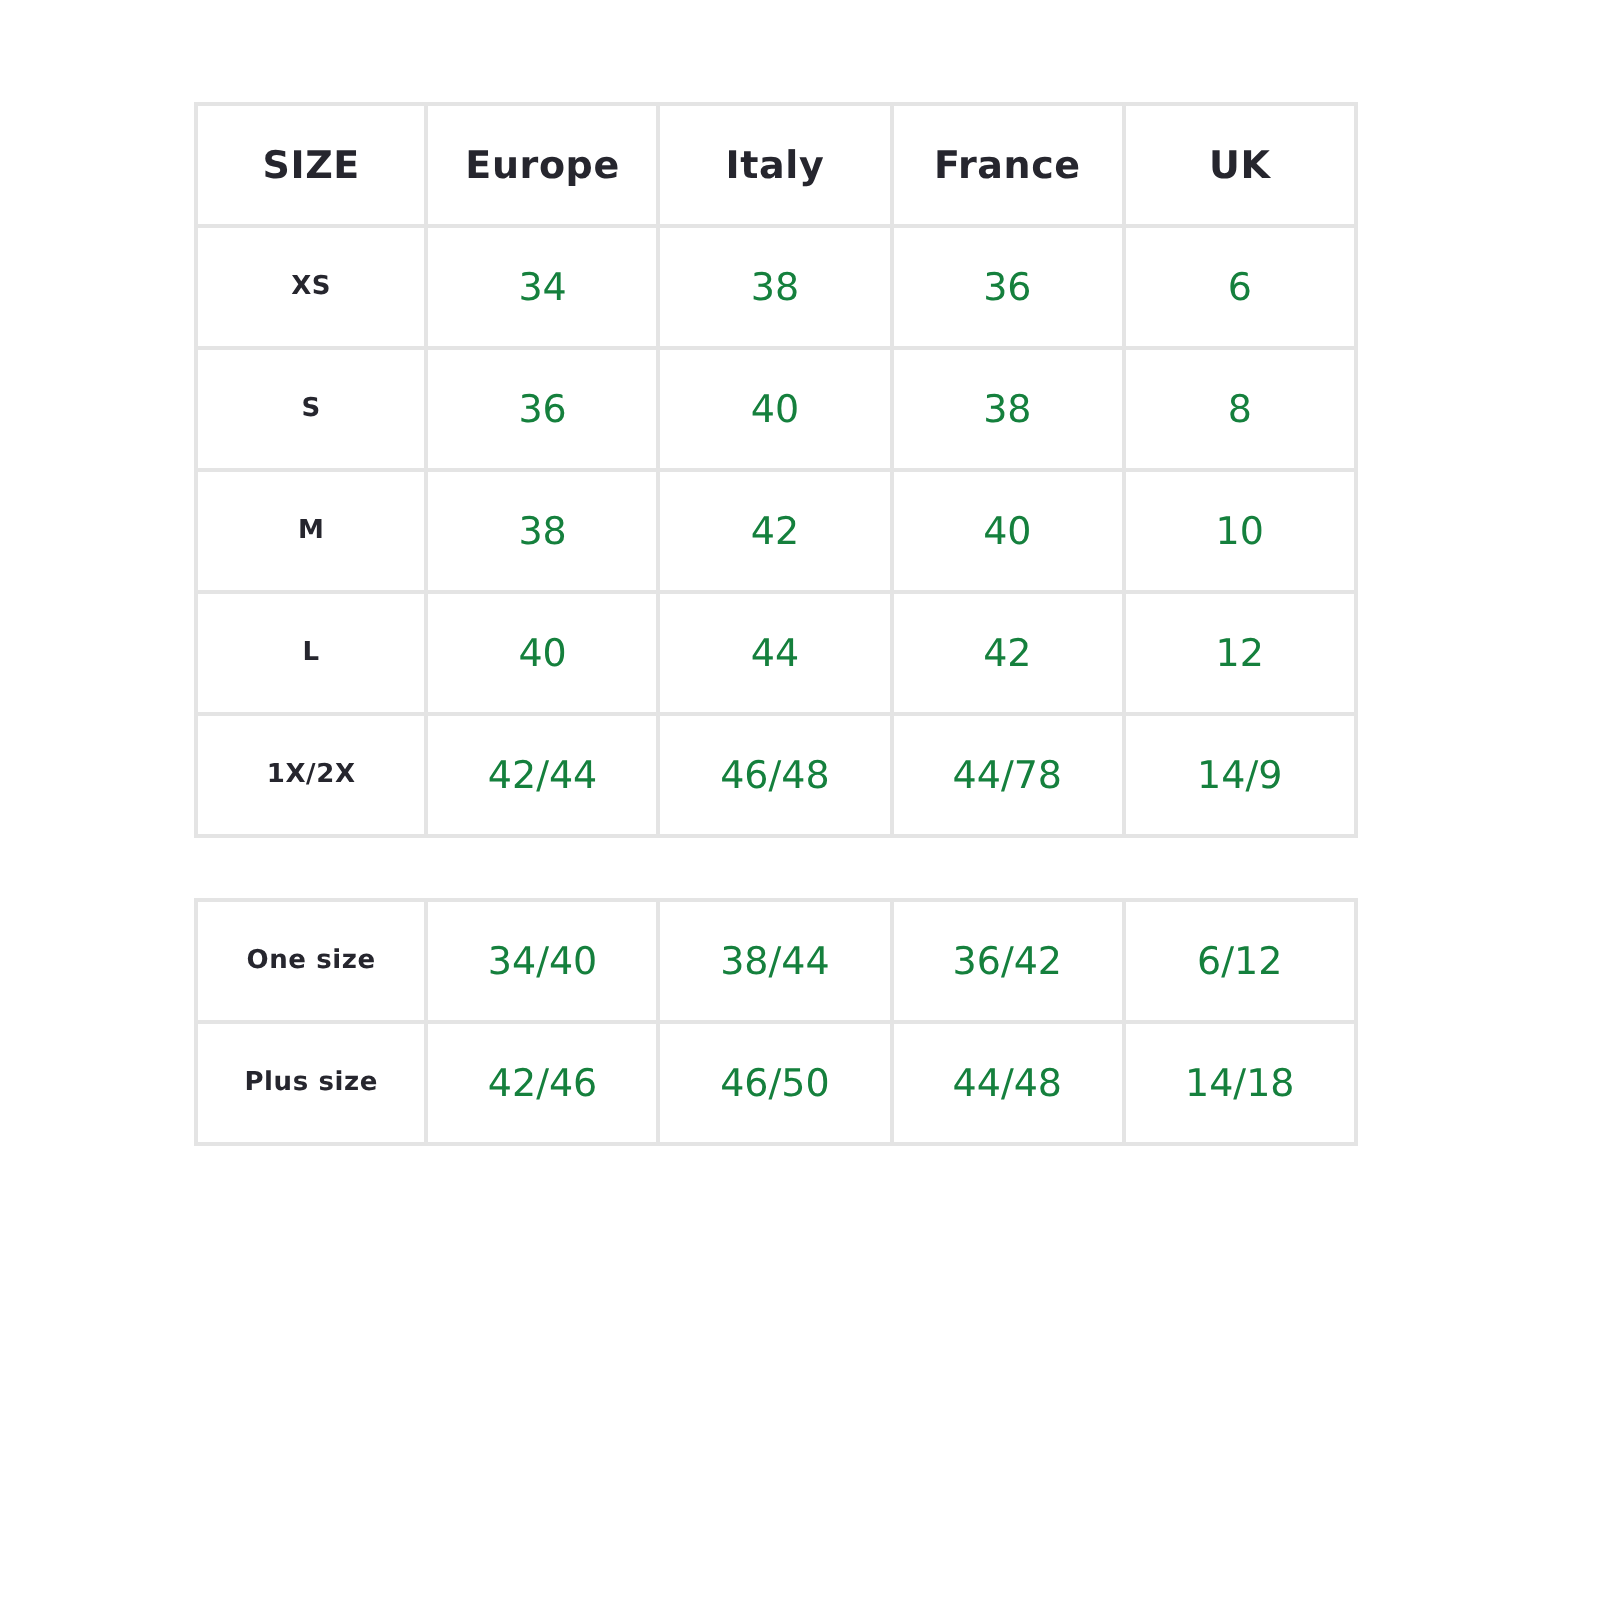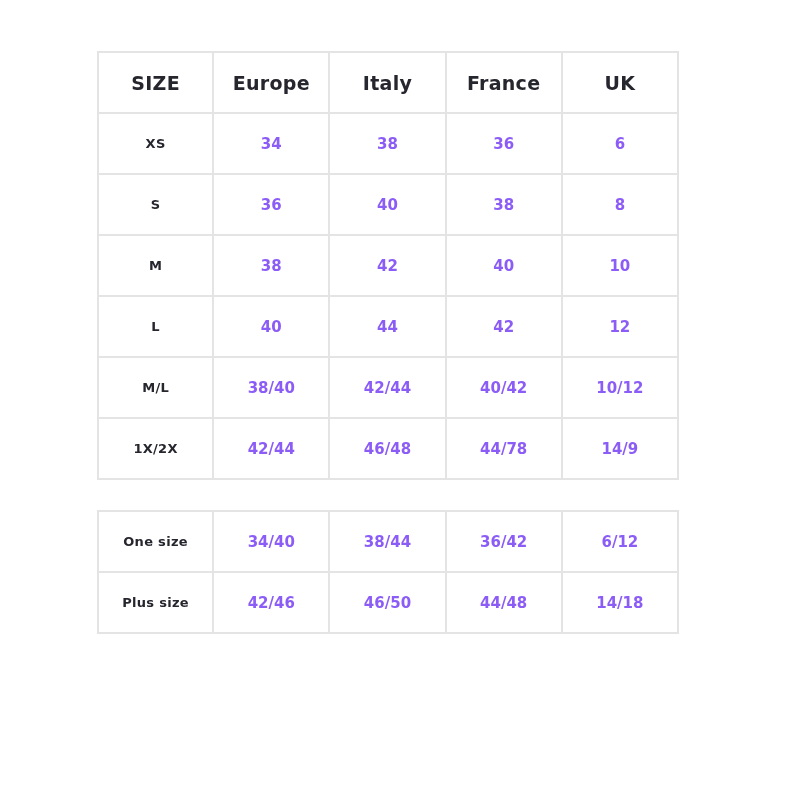--- a/index.html
+++ b/index.html
@@ -38,23 +38,23 @@
     color: #26262e;
     letter-spacing: 0.3px;
   }
   td.row-label {
     font-size: 13px;
     font-weight: 700;
     color: #26262e;
     letter-spacing: 0.3px;
   }
   td.val {
-    font-size: 15px;
-    font-weight: 700;
-    color: #8b5cf6;
+    font-size: 19px;
+    font-weight: 400;
+    color: #15803d;
   }
   .secondary { margin-top: 0; }
   .table-gap { height: 30px; }
 </style>
 </head>
 <body>
 
 <div class="chart-wrap">
 
   <table>
@@ -97,27 +97,20 @@
         <td class="val">10</td>
       </tr>
       <tr>
         <td class="row-label">L</td>
         <td class="val">40</td>
         <td class="val">44</td>
         <td class="val">42</td>
         <td class="val">12</td>
       </tr>
       <tr>
-        <td class="row-label">M/L</td>
-        <td class="val">38/40</td>
-        <td class="val">42/44</td>
-        <td class="val">40/42</td>
-        <td class="val">10/12</td>
-      </tr>
-      <tr>
         <td class="row-label">1X/2X</td>
         <td class="val">42/44</td>
         <td class="val">46/48</td>
         <td class="val">44/78</td>
         <td class="val">14/9</td>
       </tr>
     </tbody>
   </table>
 
   <div class="table-gap"></div>

